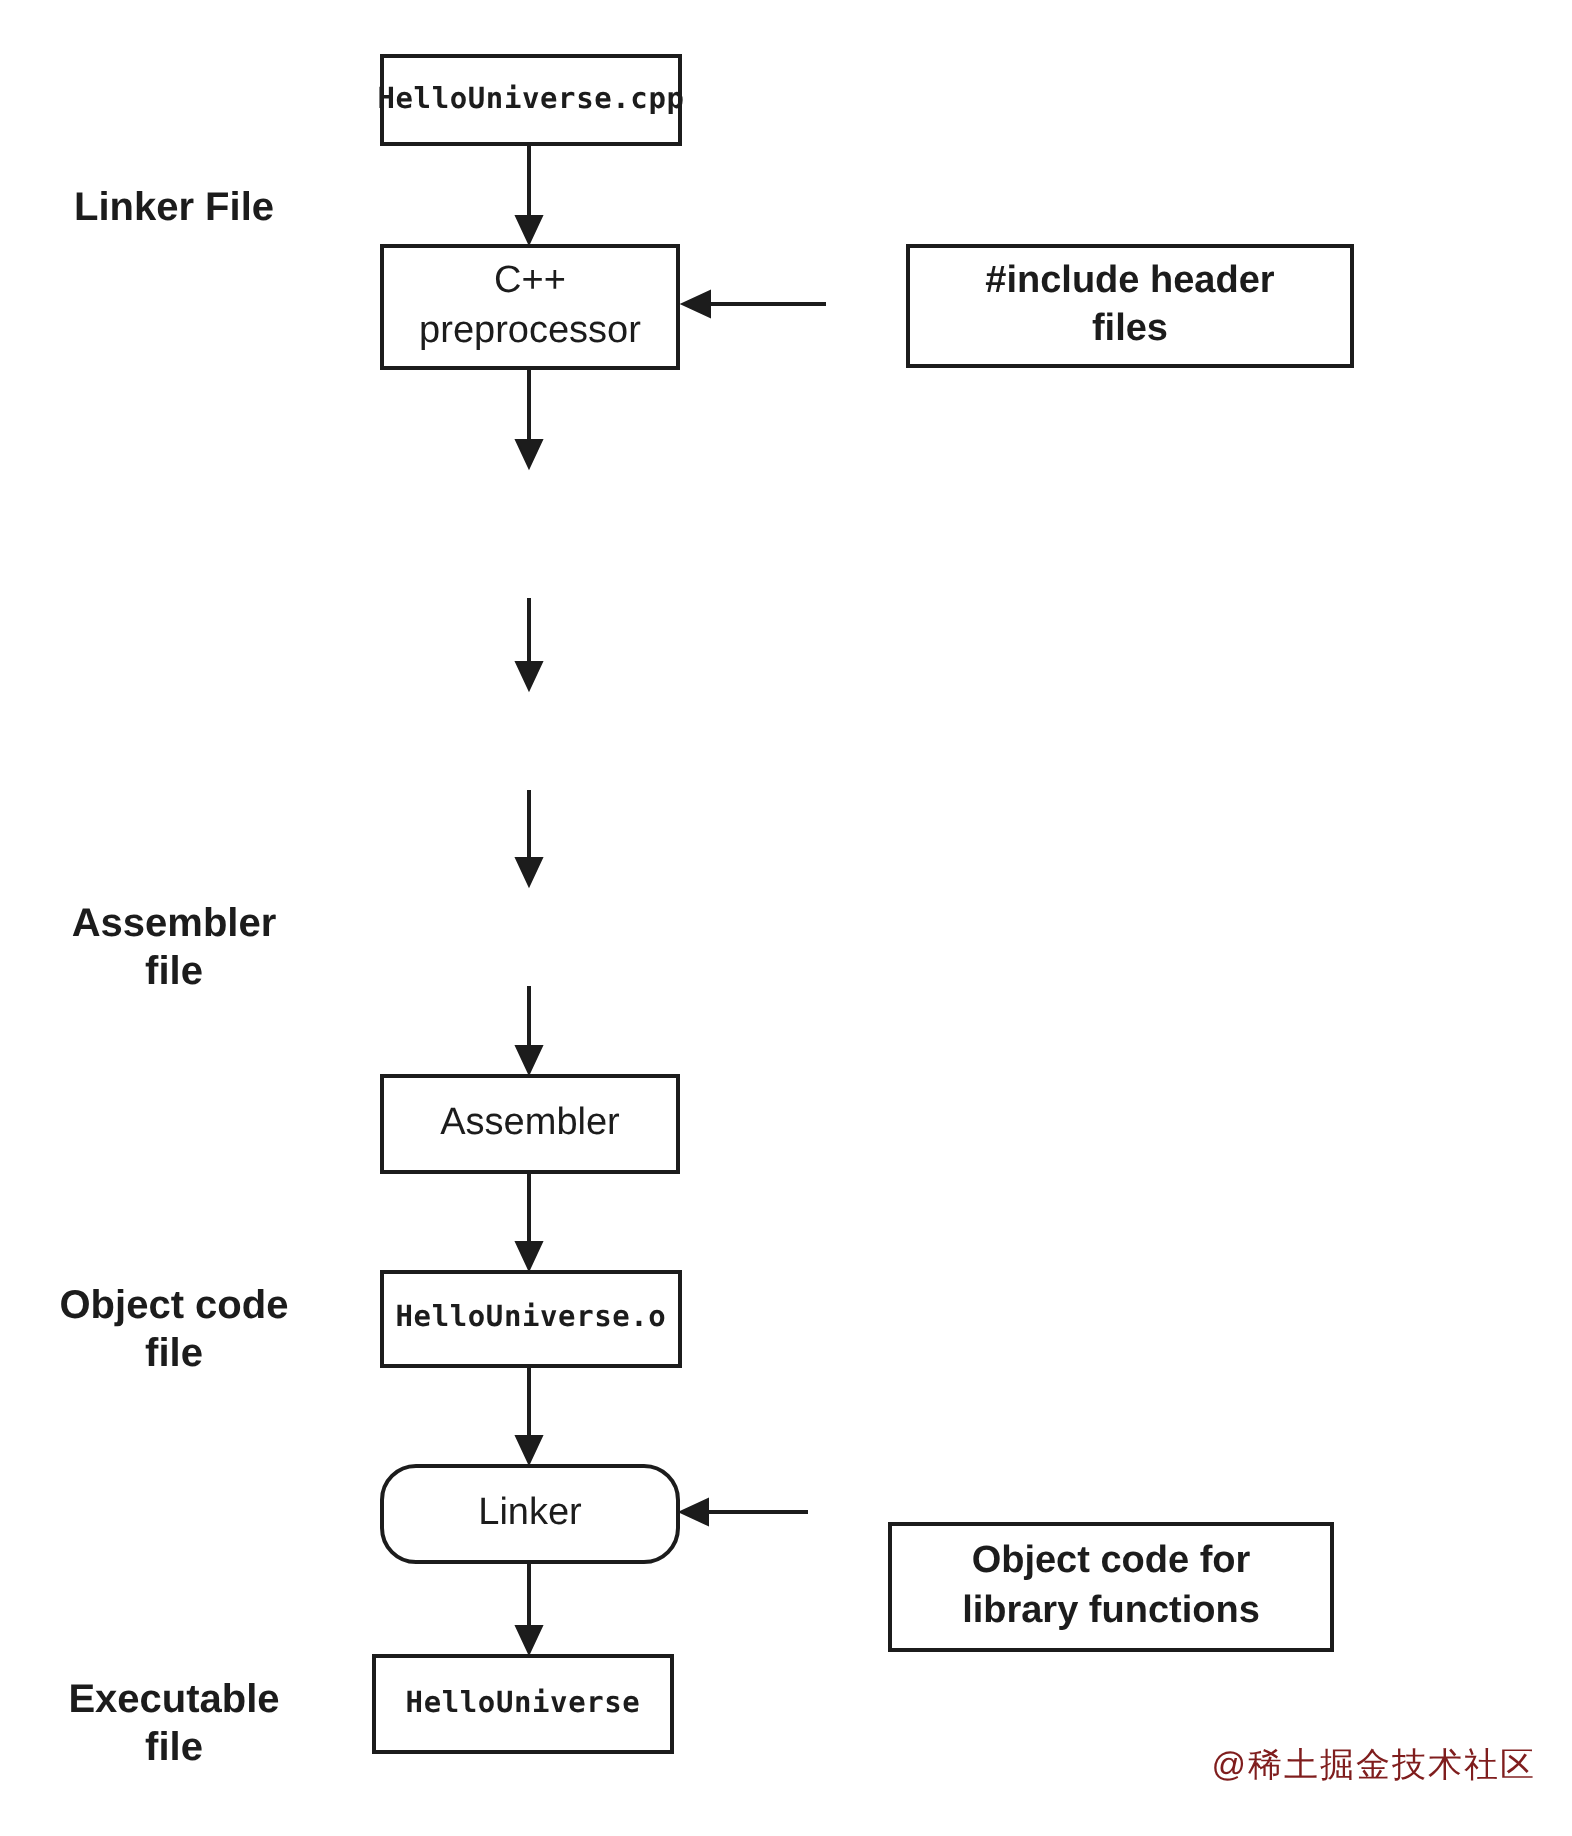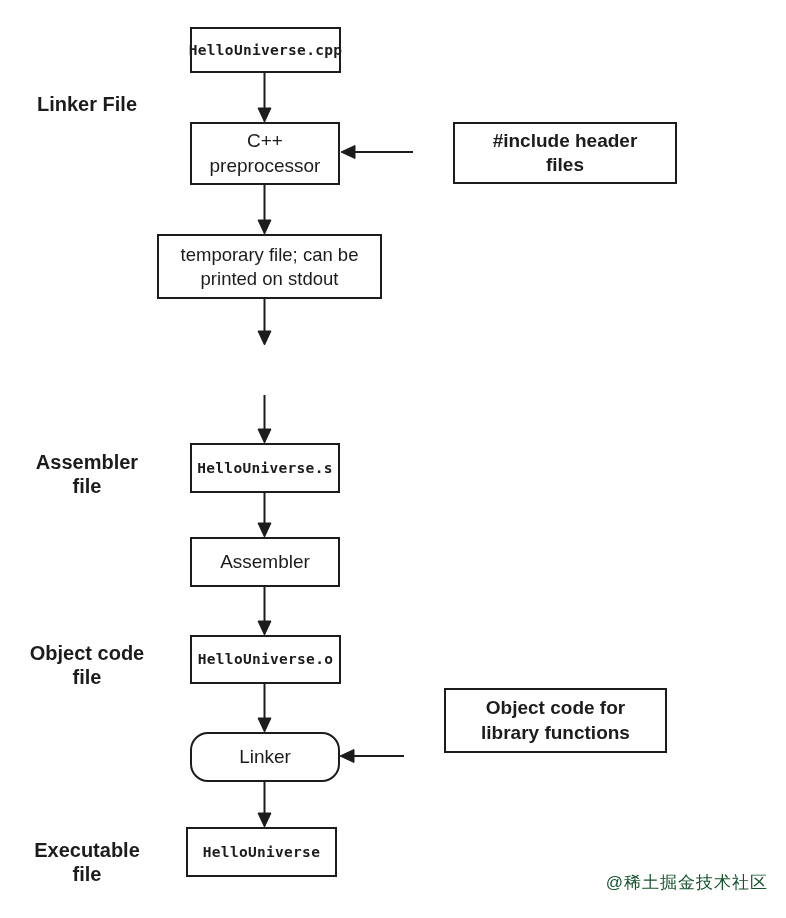--- a/index.html
+++ b/index.html
@@ -51,21 +51,21 @@
     color: #1c1c1c;
     font-weight: bold;
     font-size: 20px;
     line-height: 24px;
     white-space: pre-line;
   }
   .watermark {
     position: absolute;
     right: 18px;
     top: 871px;
-    color: #14532d;
+    color: #7f1d1d;
     font-size: 17px;
     letter-spacing: 1px;
   }
 </style>
 </head>
 <body>
 
 <div class="canvas">
 
   <svg class="arrows-layer" width="786" height="918" viewBox="0 0 786 918" fill="#1c1c1c" stroke="#1c1c1c" stroke-width="2">
@@ -114,33 +114,30 @@
   </svg>
 
   <div class="node mono" style="left:190px; top:27px; width:151px; height:46px;">HelloUniverse.cpp</div>
 
   <div class="node" style="left:190px; top:122px; width:150px; height:63px;">C++
 preprocessor</div>
 
   <div class="node annot" style="left:413px; top:122px; width:224px; height:62px;">#include header
 files</div>
 
-  <div class="node" style="left:157px; top:234px; width:225px; height:65px; font-size:18.5px;">temporary file; can be
-printed on stdout</div>
 
 
-  <div class="node mono" style="left:190px; top:443px; width:150px; height:50px;">HelloUniverse.s</div>
 
   <div class="node" style="left:190px; top:537px; width:150px; height:50px;">Assembler</div>
 
   <div class="node mono" style="left:190px; top:635px; width:151px; height:49px;">HelloUniverse.o</div>
 
   <div class="node" style="left:190px; top:732px; width:150px; height:50px;border-radius:18px;">Linker</div>
 
-  <div class="node annot" style="left:404px; top:688px; width:223px; height:65px;text-align:center;">Object code for
+  <div class="node annot" style="left:404px; top:761px; width:223px; height:65px;text-align:center;">Object code for
 library functions</div>
 
   <div class="node mono" style="left:186px; top:827px; width:151px; height:50px;">HelloUniverse</div>
 
   <div class="side-label" style="left:2px; top:92px;">Linker File</div>
 
   <div class="side-label" style="left:2px; top:450px;">Assembler
 file</div>
 
   <div class="side-label" style="left:2px; top:641px;">Object code

